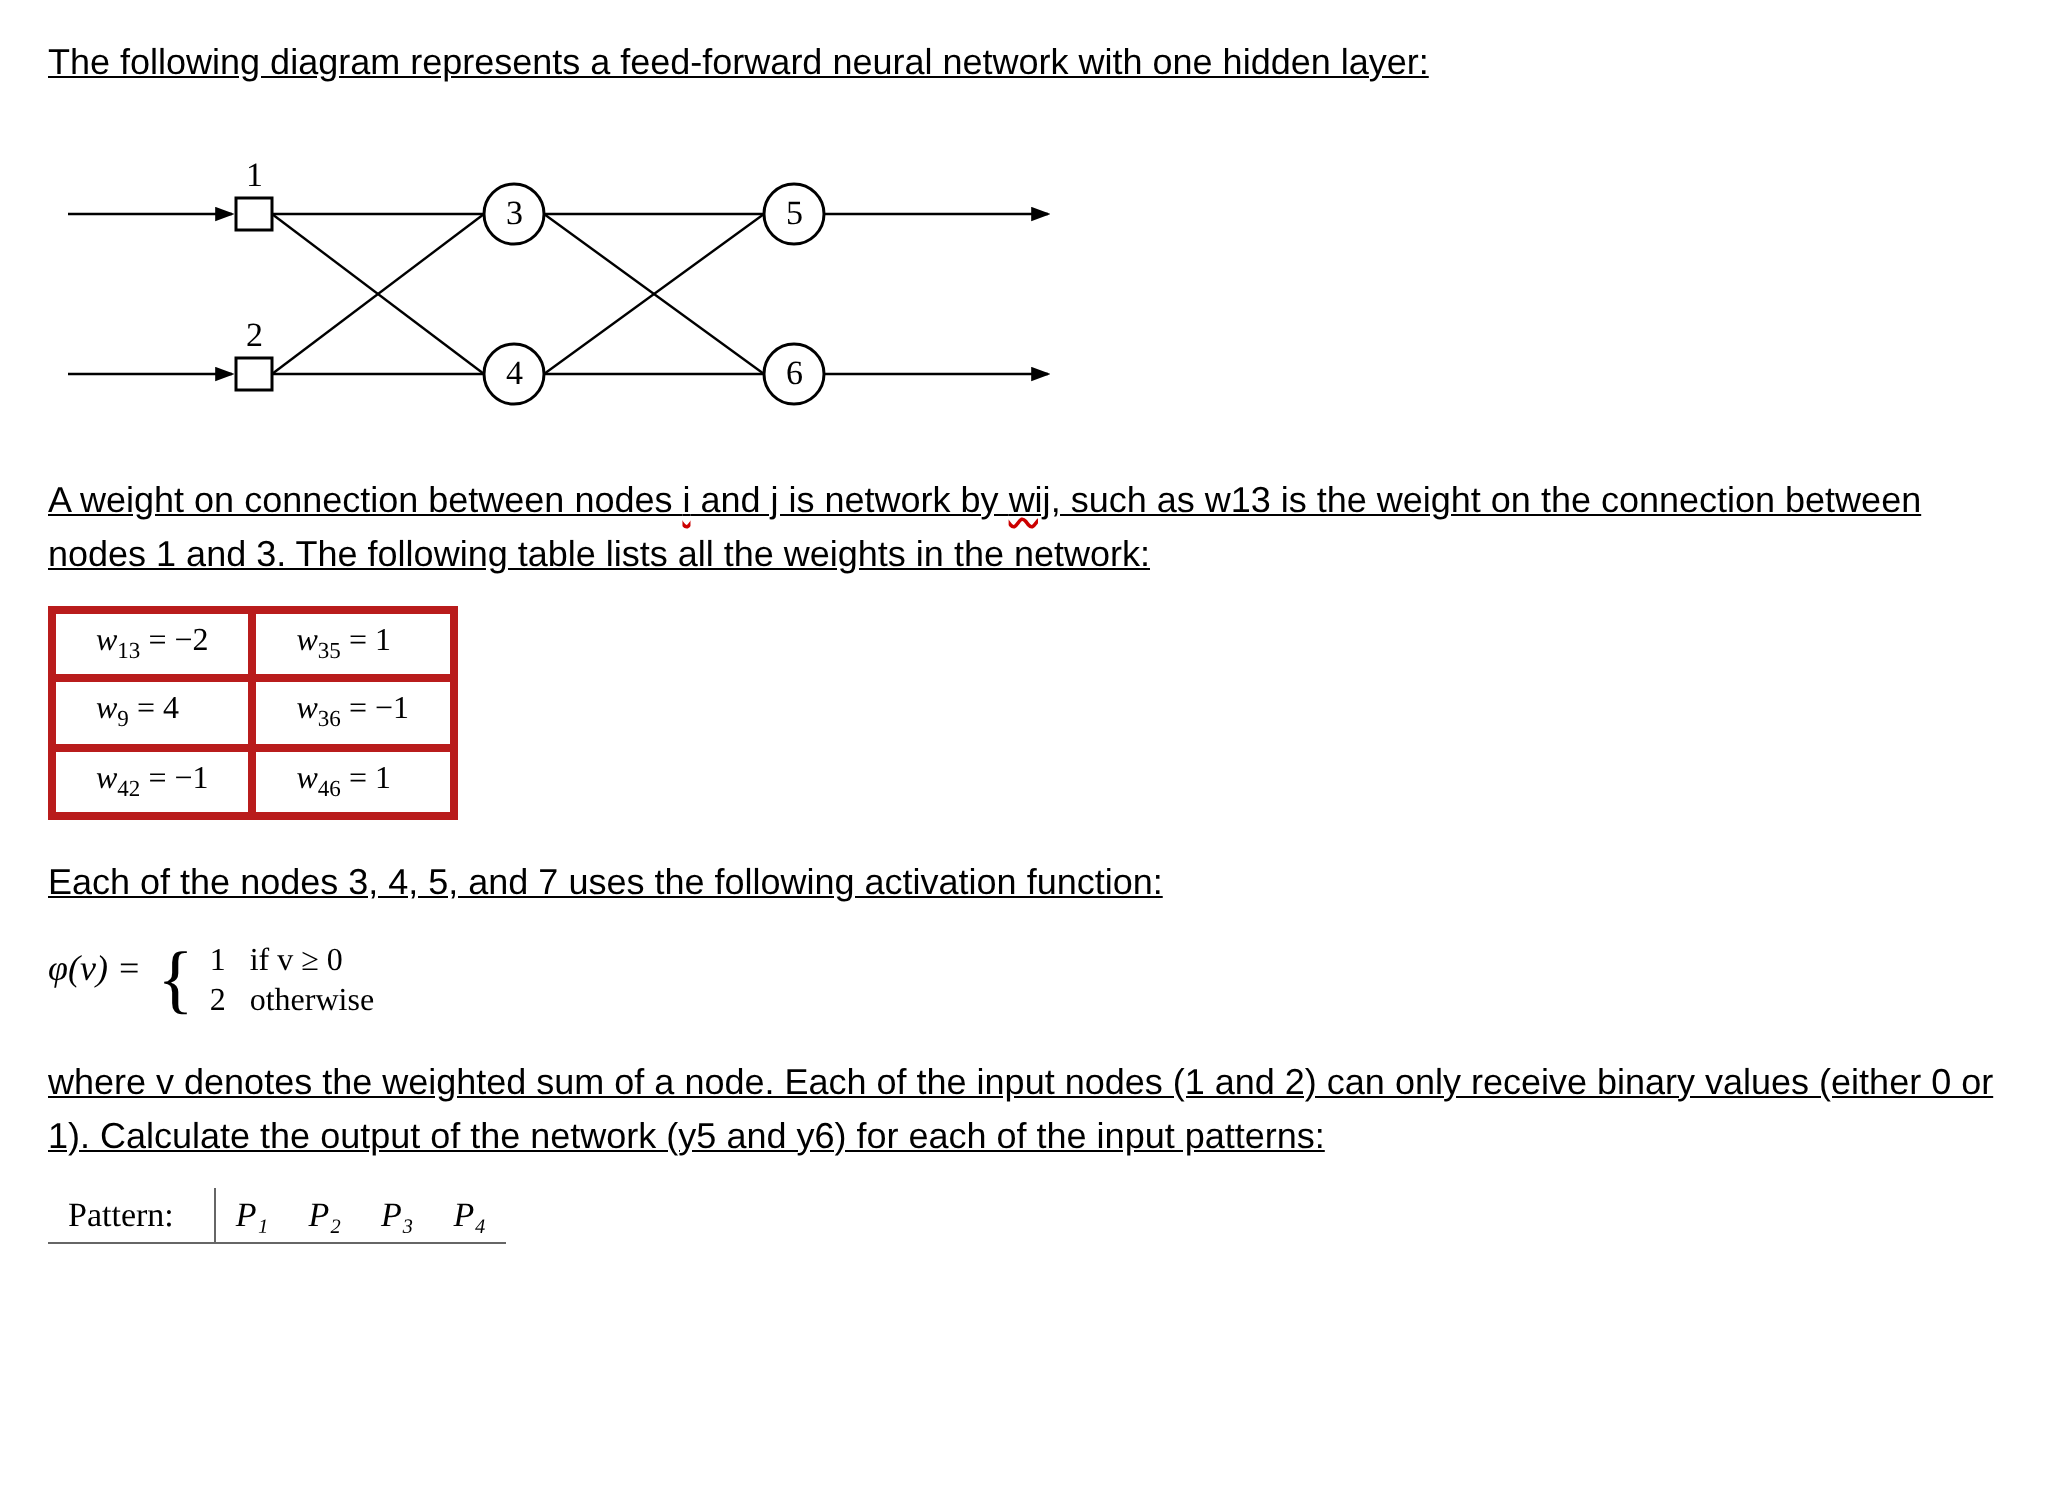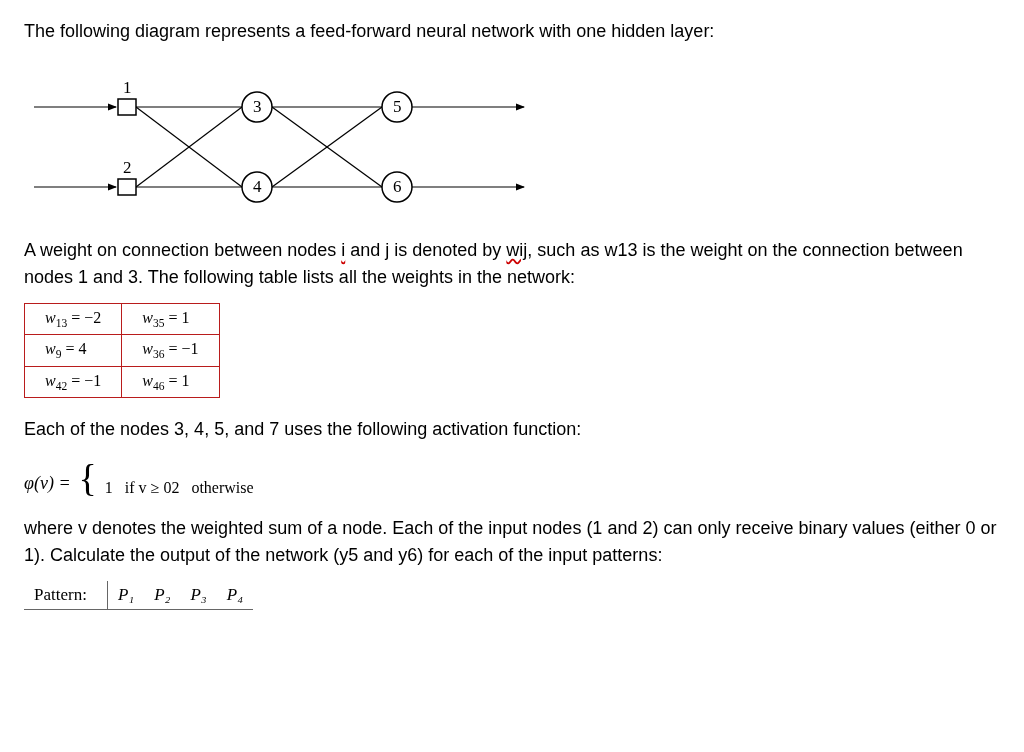--- a/index.html
+++ b/index.html
@@ -8,41 +8,41 @@
     line-height: 1.5;
     margin: 0;
     padding: 18px 24px;
     color: #000;
     background: #fff;
     width: 1024px;
     box-sizing: border-box;
   }
   .serif { font-family: "Times New Roman", Times, serif; }
   .wavy { text-decoration: underline wavy #c00; text-underline-offset: 2px; }
-  p { margin: 0 0 12px 0; }
+  p { margin: 0 0 12px 0; text-decoration: underline; }
 
   
   .diagram { position: relative; width: 560px; height: 150px; margin: 10px 0 30px 0; }
   .diagram svg { position: absolute; left: 0; top: 0; }
   .sq { fill: #fff; stroke: #000; stroke-width: 1.5; }
   .circ { fill: #fff; stroke: #000; stroke-width: 1.5; }
   .ln { stroke: #000; stroke-width: 1.2; fill: none; }
   .arrowhead { fill: #000; }
   .nlabel { font-family: "Times New Roman", Times, serif; font-size: 17px; fill: #000; }
 
   
   table.w { border-collapse: collapse; font-size: 16px; margin: 6px 0 18px 0; }
-  table.w td { border: 1px solid #b91c1c; padding: 2px 20px; white-space: nowrap; }
+  table.w td { border: 4px solid #b91c1c; padding: 2px 20px; white-space: nowrap; }
   .ital { font-style: italic; }
   sub { font-size: 0.72em; }
 
   
-  .act-line { display: flex; align-items: flex-end; gap: 8px; margin: 16px 0 18px 0; }
+  .act-line { display: flex; align-items: flex-start; gap: 8px; margin: 16px 0 18px 0; }
   .brace { font-size: 38px; line-height: 38px; }
-  .act-rows { display: flex; flex-direction: row; font-size: 16px; line-height: 1.2; }
+  .act-rows { display: flex; flex-direction: column; font-size: 16px; line-height: 1.2; }
   .act-rows span { white-space: pre; }
 
   
   table.p { border-collapse: collapse; font-size: 17px; margin-top: 8px; }
   table.p td, table.p th { padding: 1px 10px; text-align: left; font-weight: normal; }
   table.p th:first-child, table.p td:first-child { text-align: left; border-right: 1px solid #666; padding-right: 20px; }
   table.p tr.hdr { border-bottom: 1px solid #666; }
 </style>
 </head>
 <body>
@@ -84,21 +84,21 @@
     <text class="nlabel" x="229" y="135">4</text>
 
     <circle class="circ" cx="373" cy="50" r="15"></circle>
     <circle class="circ" cx="373" cy="130" r="15"></circle>
     <text class="nlabel" x="369" y="55">5</text>
     <text class="nlabel" x="369" y="135">6</text>
   </svg>
 </div>
 
 <p>
-  <span>A weight on connection between nodes </span><span class="wavy">i</span><span> and j is denoted by </span><span class="wavy">wij</span><span>, such as w13 is the weight on the connection between nodes 1 and 3. The following table lists all the weights in the network:</span>
+  <span>A weight on connection between nodes </span><span class="wavy">i</span><span> and j is network by </span><span class="wavy">wij</span><span>, such as w13 is the weight on the connection between nodes 1 and 3. The following table lists all the weights in the network:</span>
 </p>
 
 <table class="w serif">
   <tbody>
       <tr>
     <td><span class="ital">w</span><sub>13</sub> = <span>−2</span></td>
     <td><span class="ital">w</span><sub>35</sub> = <span>1</span></td>
   </tr>
   <tr>
     <td><span class="ital">w</span><sub>9</sub> = <span>4</span></td>

